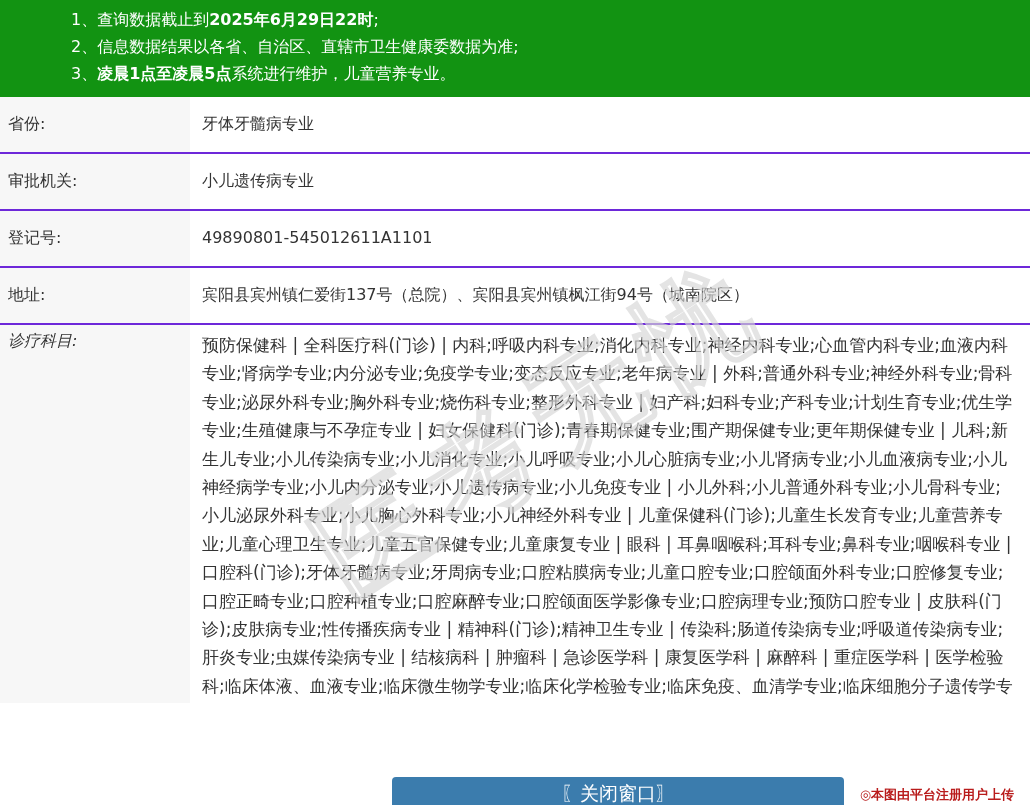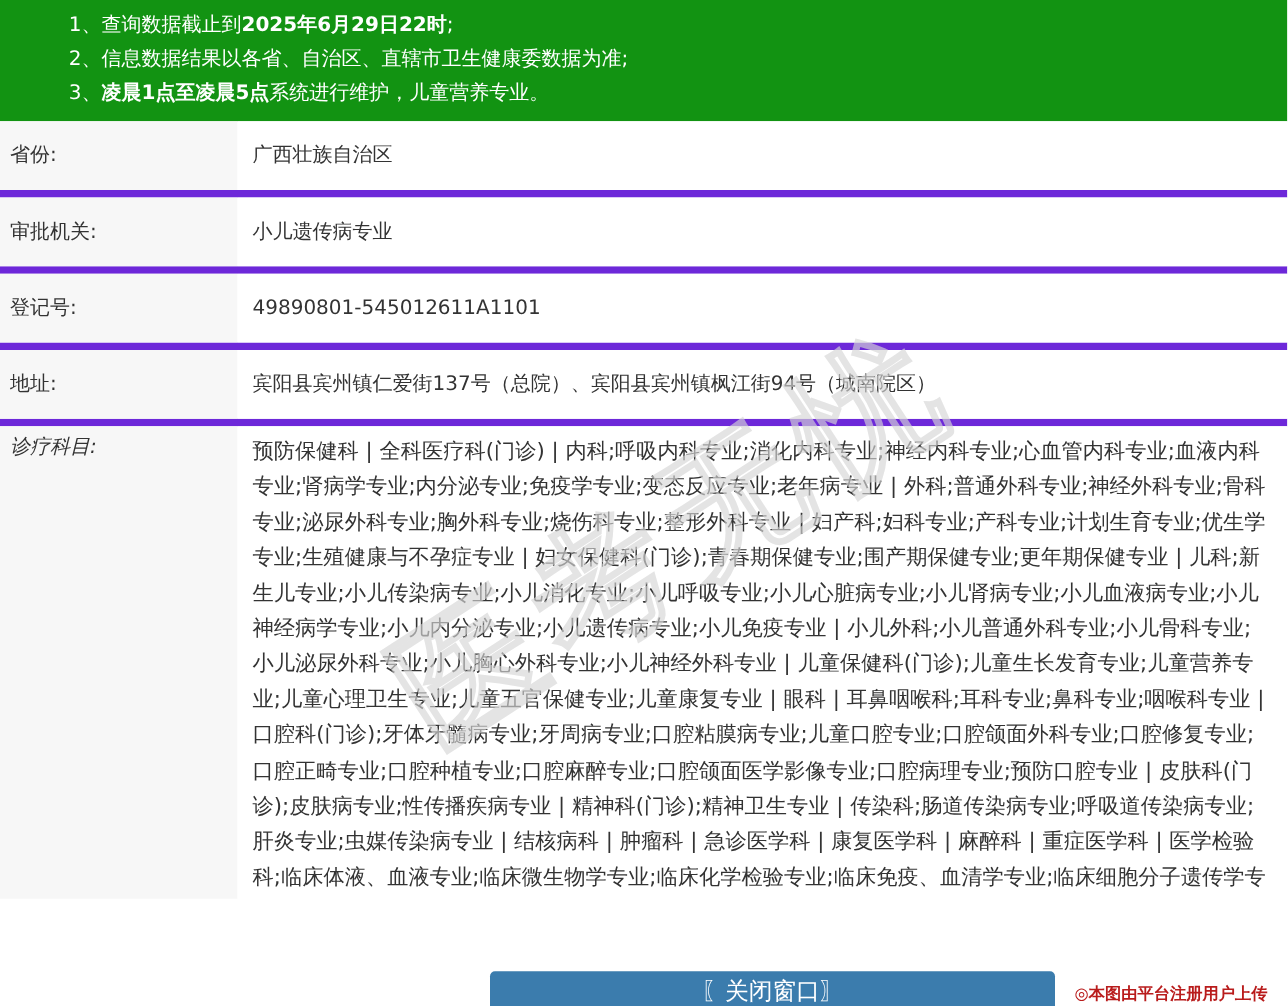--- a/index.html
+++ b/index.html
@@ -14,37 +14,37 @@
     color: #333333;
   }
   
   .notice-header {
     width: 100%;
     background: #129312;
     color: #ffffff;
     padding: 6px 20px 10px 55px;
     font-size: 16px;
   }
-  .notice-line { line-height: 27px; white-space: nowrap; }
+  .notice-line { line-height: 27px; white-space: nowrap; margin-left: 16px; }
   .notice-line b { font-weight: bold; }
   
   .page-title {
     text-align: center;
     font-size: 31px;
     font-weight: bold;
     color: #333333;
     padding: 27px 0 0 0;
     height: 88px;
   }
   
   .info-table { width: 100%; }
   .row {
     display: flex;
     align-items: stretch;
-    border-bottom: 6px solid #6d28d9;
+    border-bottom: 2px solid #6d28d9;
   }
   .cell { font-size: 16px; }
   .label {
     width: 190px;
     flex: 0 0 190px;
     background: #f7f7f7;
     padding: 17px 0 17px 8px;
     color: #333333;
   }
   .value {
@@ -118,21 +118,21 @@
   <div class="notice-header">
     <div class="notice-line"><span>1、查询数据截止到</span><b>2025年6月29日22时</b><span>;</span></div>
     <div class="notice-line"><span>2、信息数据结果以各省、自治区、直辖市卫生健康委数据为准;</span><b></b><span></span></div>
     <div class="notice-line"><span>3、</span><b>凌晨1点至凌晨5点</b><span>系统进行维护，儿童营养专业。</span></div>
   </div>
 
 
   <div class="info-table">
     <div class="row">
       <div class="cell label">省份:</div>
-      <div class="cell value">广西壮族自治区</div>
+      <div class="cell value">牙体牙髓病专业</div>
     </div>
     <div class="row">
       <div class="cell label">审批机关:</div>
       <div class="cell value">小儿遗传病专业</div>
     </div>
     <div class="row">
       <div class="cell label">登记号:</div>
       <div class="cell value">49890801-545012611A1101</div>
     </div>
     <div class="row">

